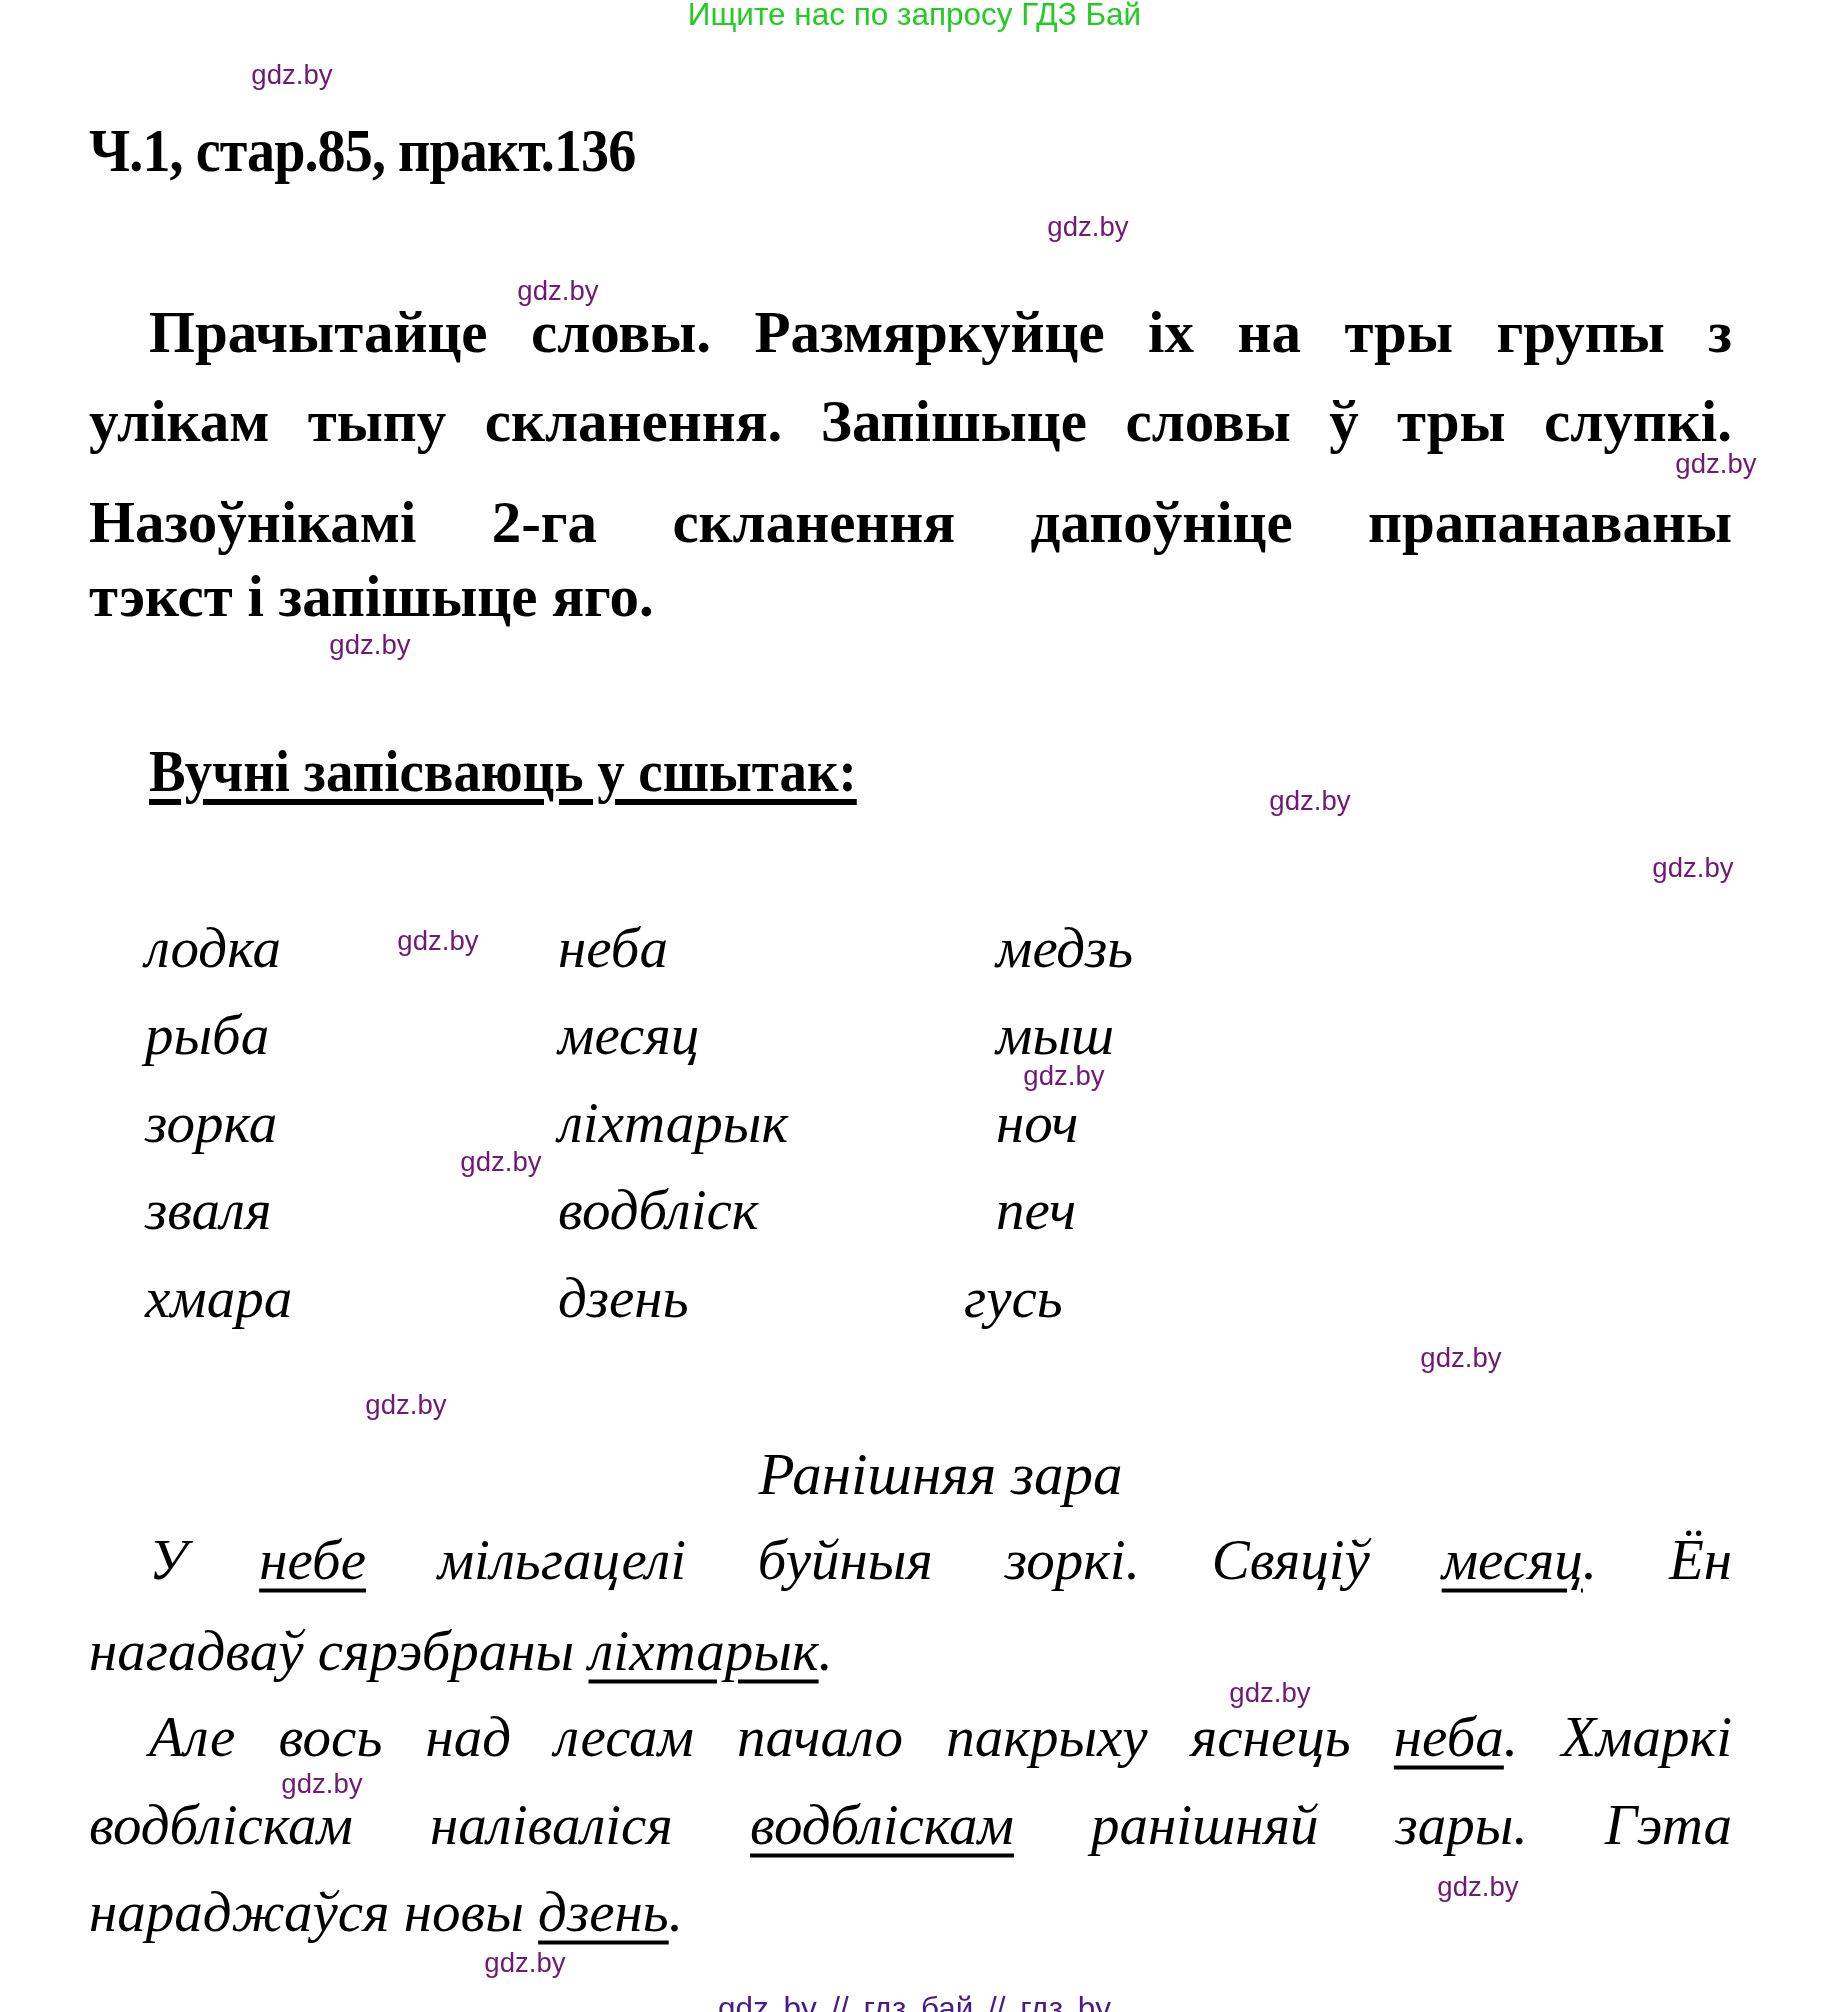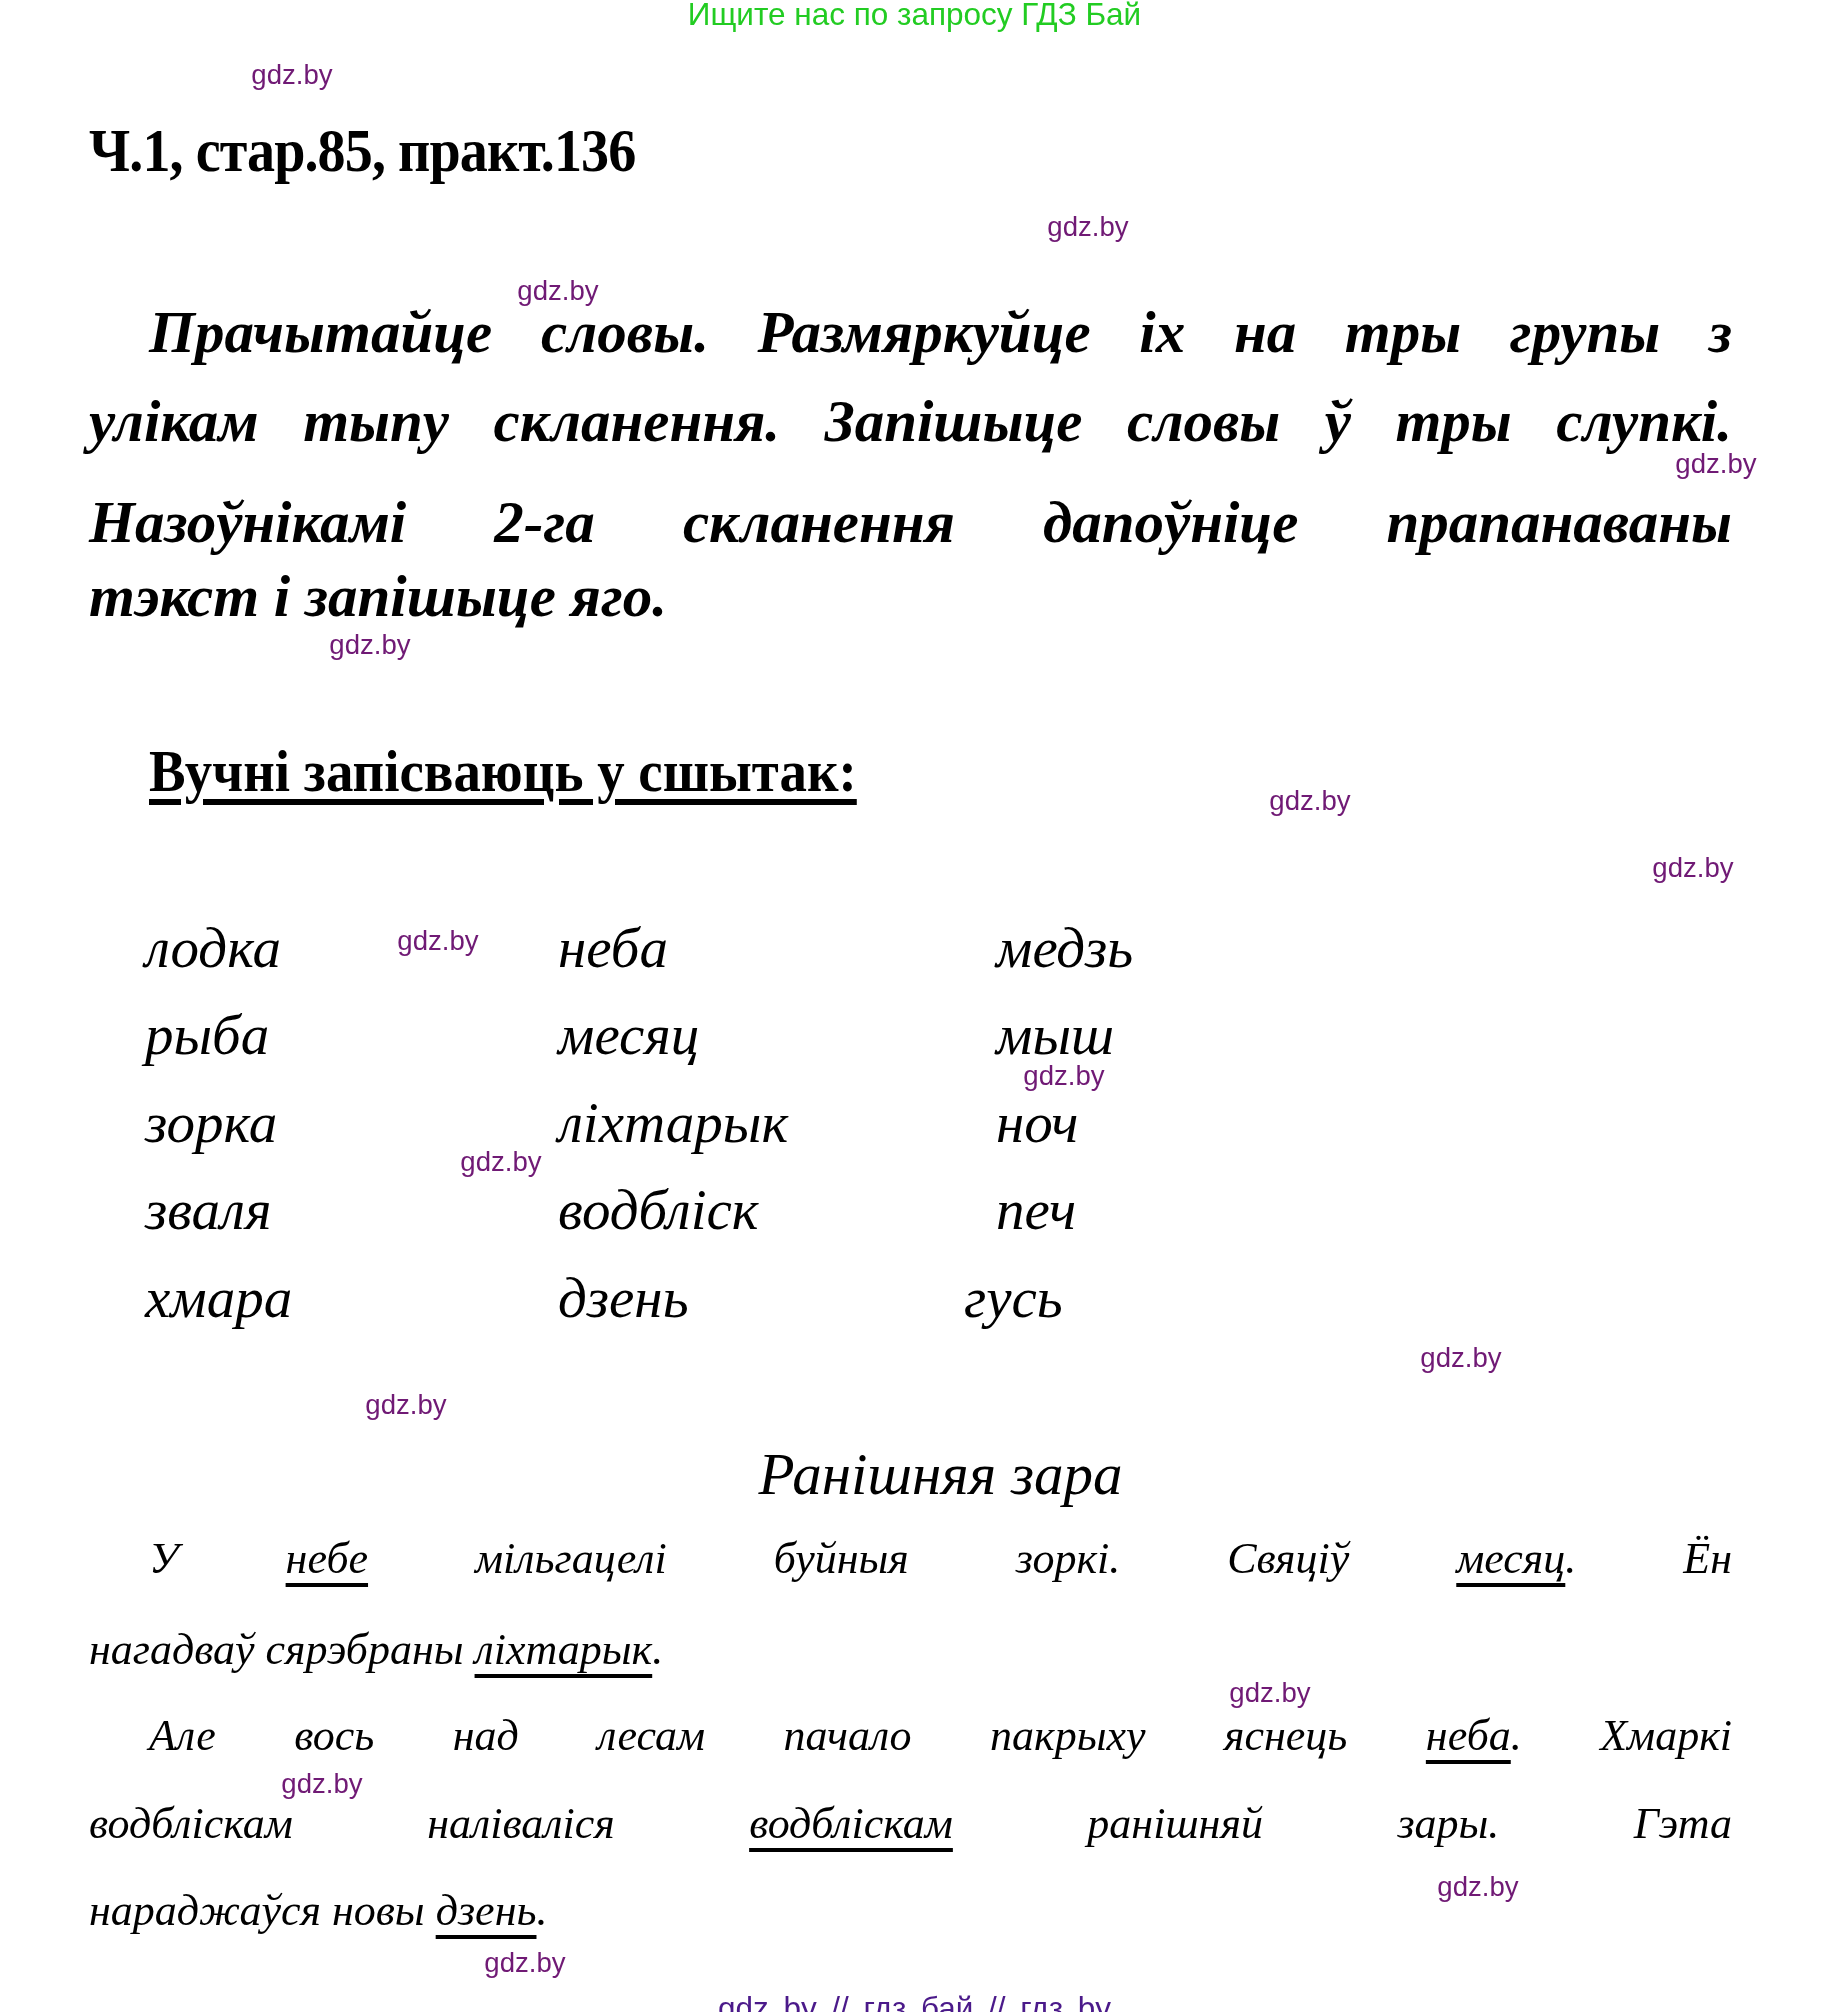--- a/index.html
+++ b/index.html
@@ -1,26 +1,26 @@
 <!DOCTYPE html>
 <html><head>
 <meta charset="utf-8">
 <style>
   html,body{margin:0;padding:0;background:#ffffff;}
   body{width:1829px;height:2013px;position:relative;overflow:hidden;font-family:"Liberation Serif",serif;color:#000;}
   .abs{position:absolute;white-space:nowrap;}
   .promo{top:-3.9px;left:0;width:1829px;text-align:center;font-family:"Liberation Sans",sans-serif;font-size:31.5px;color:#22cc22;}
   .wm{font-family:"Liberation Sans",sans-serif;font-size:27.6px;color:#701a75;line-height:1;transform:translate(-50%,-50%);}
   .title{left:89px;top:116px;font-size:61px;font-weight:bold;letter-spacing:-1px;transform:scaleX(0.92);transform-origin:left top;}
-  .instr{left:89px;width:1643px;font-size:59px;font-weight:bold;font-style:italic;line-height:1;}
+  .instr{left:89px;width:1643px;font-size:59px;font-weight:bold;line-height:1;}
   .instr.just{text-align:justify;text-align-last:justify;}
   .heading{left:149px;top:737px;font-size:59px;font-weight:bold;text-decoration:underline;text-decoration-thickness:5.9px;text-underline-offset:7.9px;transform:scaleX(0.93);transform-origin:left top;}
   .word{font-size:57px;font-style:italic;line-height:1;transform:translateY(-50%);}
   .story-title{left:0;width:1881px;text-align:center;top:1440px;font-size:59px;font-style:italic;}
-  .line{left:89px;width:1643px;font-size:44px;font-style:italic;line-height:1;transform:translateY(-50%);}
+  .line{left:89px;width:1643px;font-size:57px;font-style:italic;line-height:1;transform:translateY(-50%);}
   .line.just{text-align:justify;text-align-last:justify;}
   .line.indent{left:149px;width:1583px;}
   .u{text-decoration:underline;text-decoration-thickness:3.9px;text-underline-offset:9.9px;}
   .footer{left:0;width:1829px;top:1990px;text-align:center;font-family:"Liberation Sans",sans-serif;font-size:31.5px;color:#4b1a8a;word-spacing:5.9px;}
 </style>
 </head>
 <body>
 
 <div class="abs promo">Ищите нас по запросу ГДЗ Бай</div>
 

